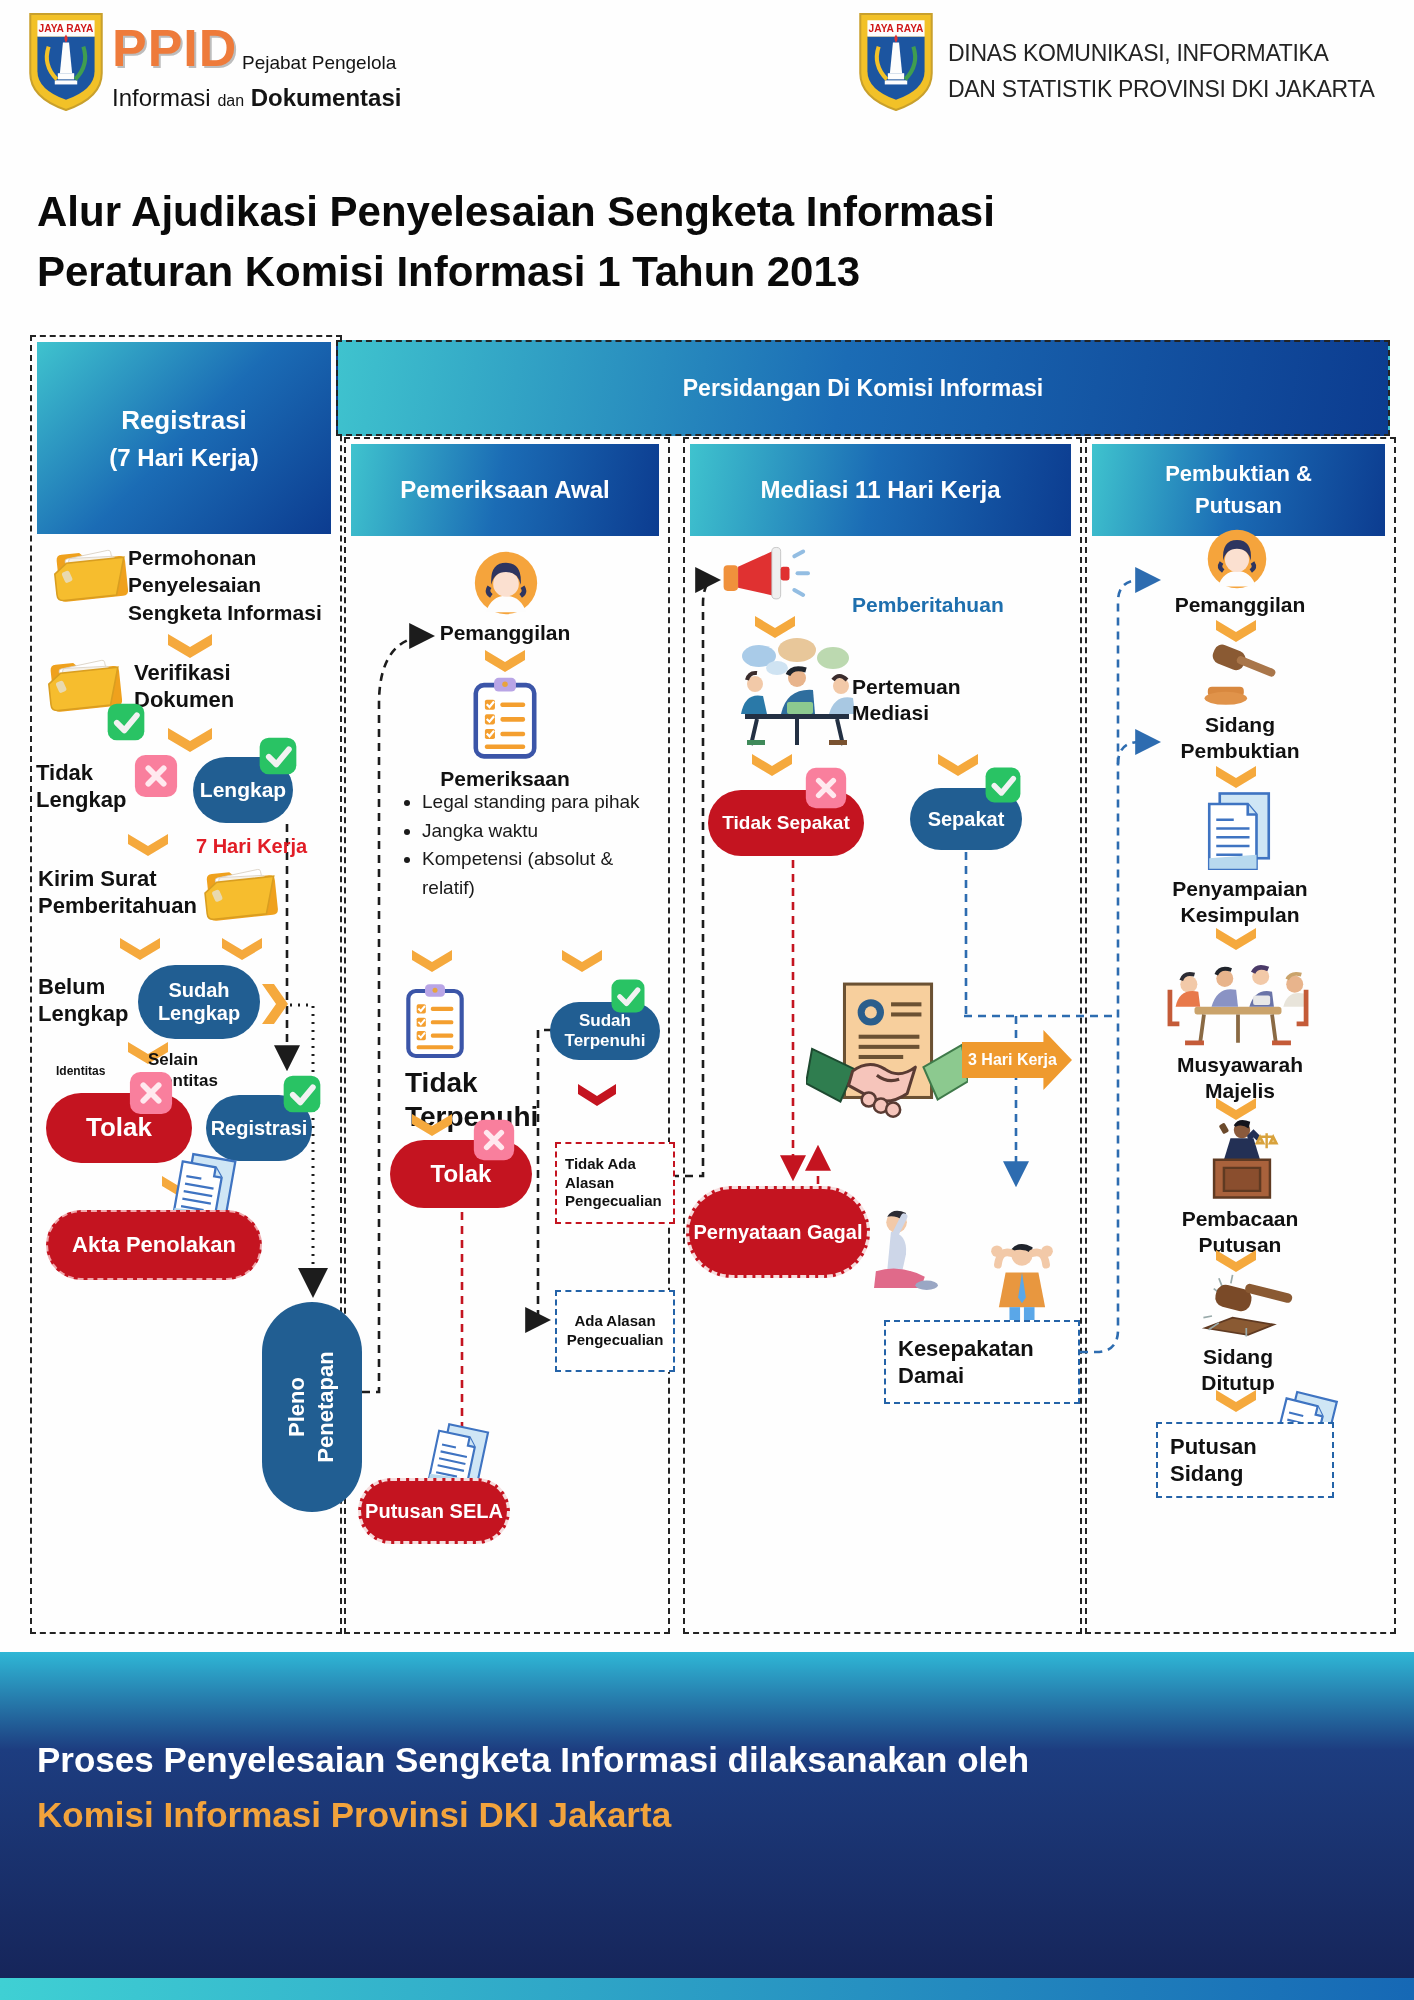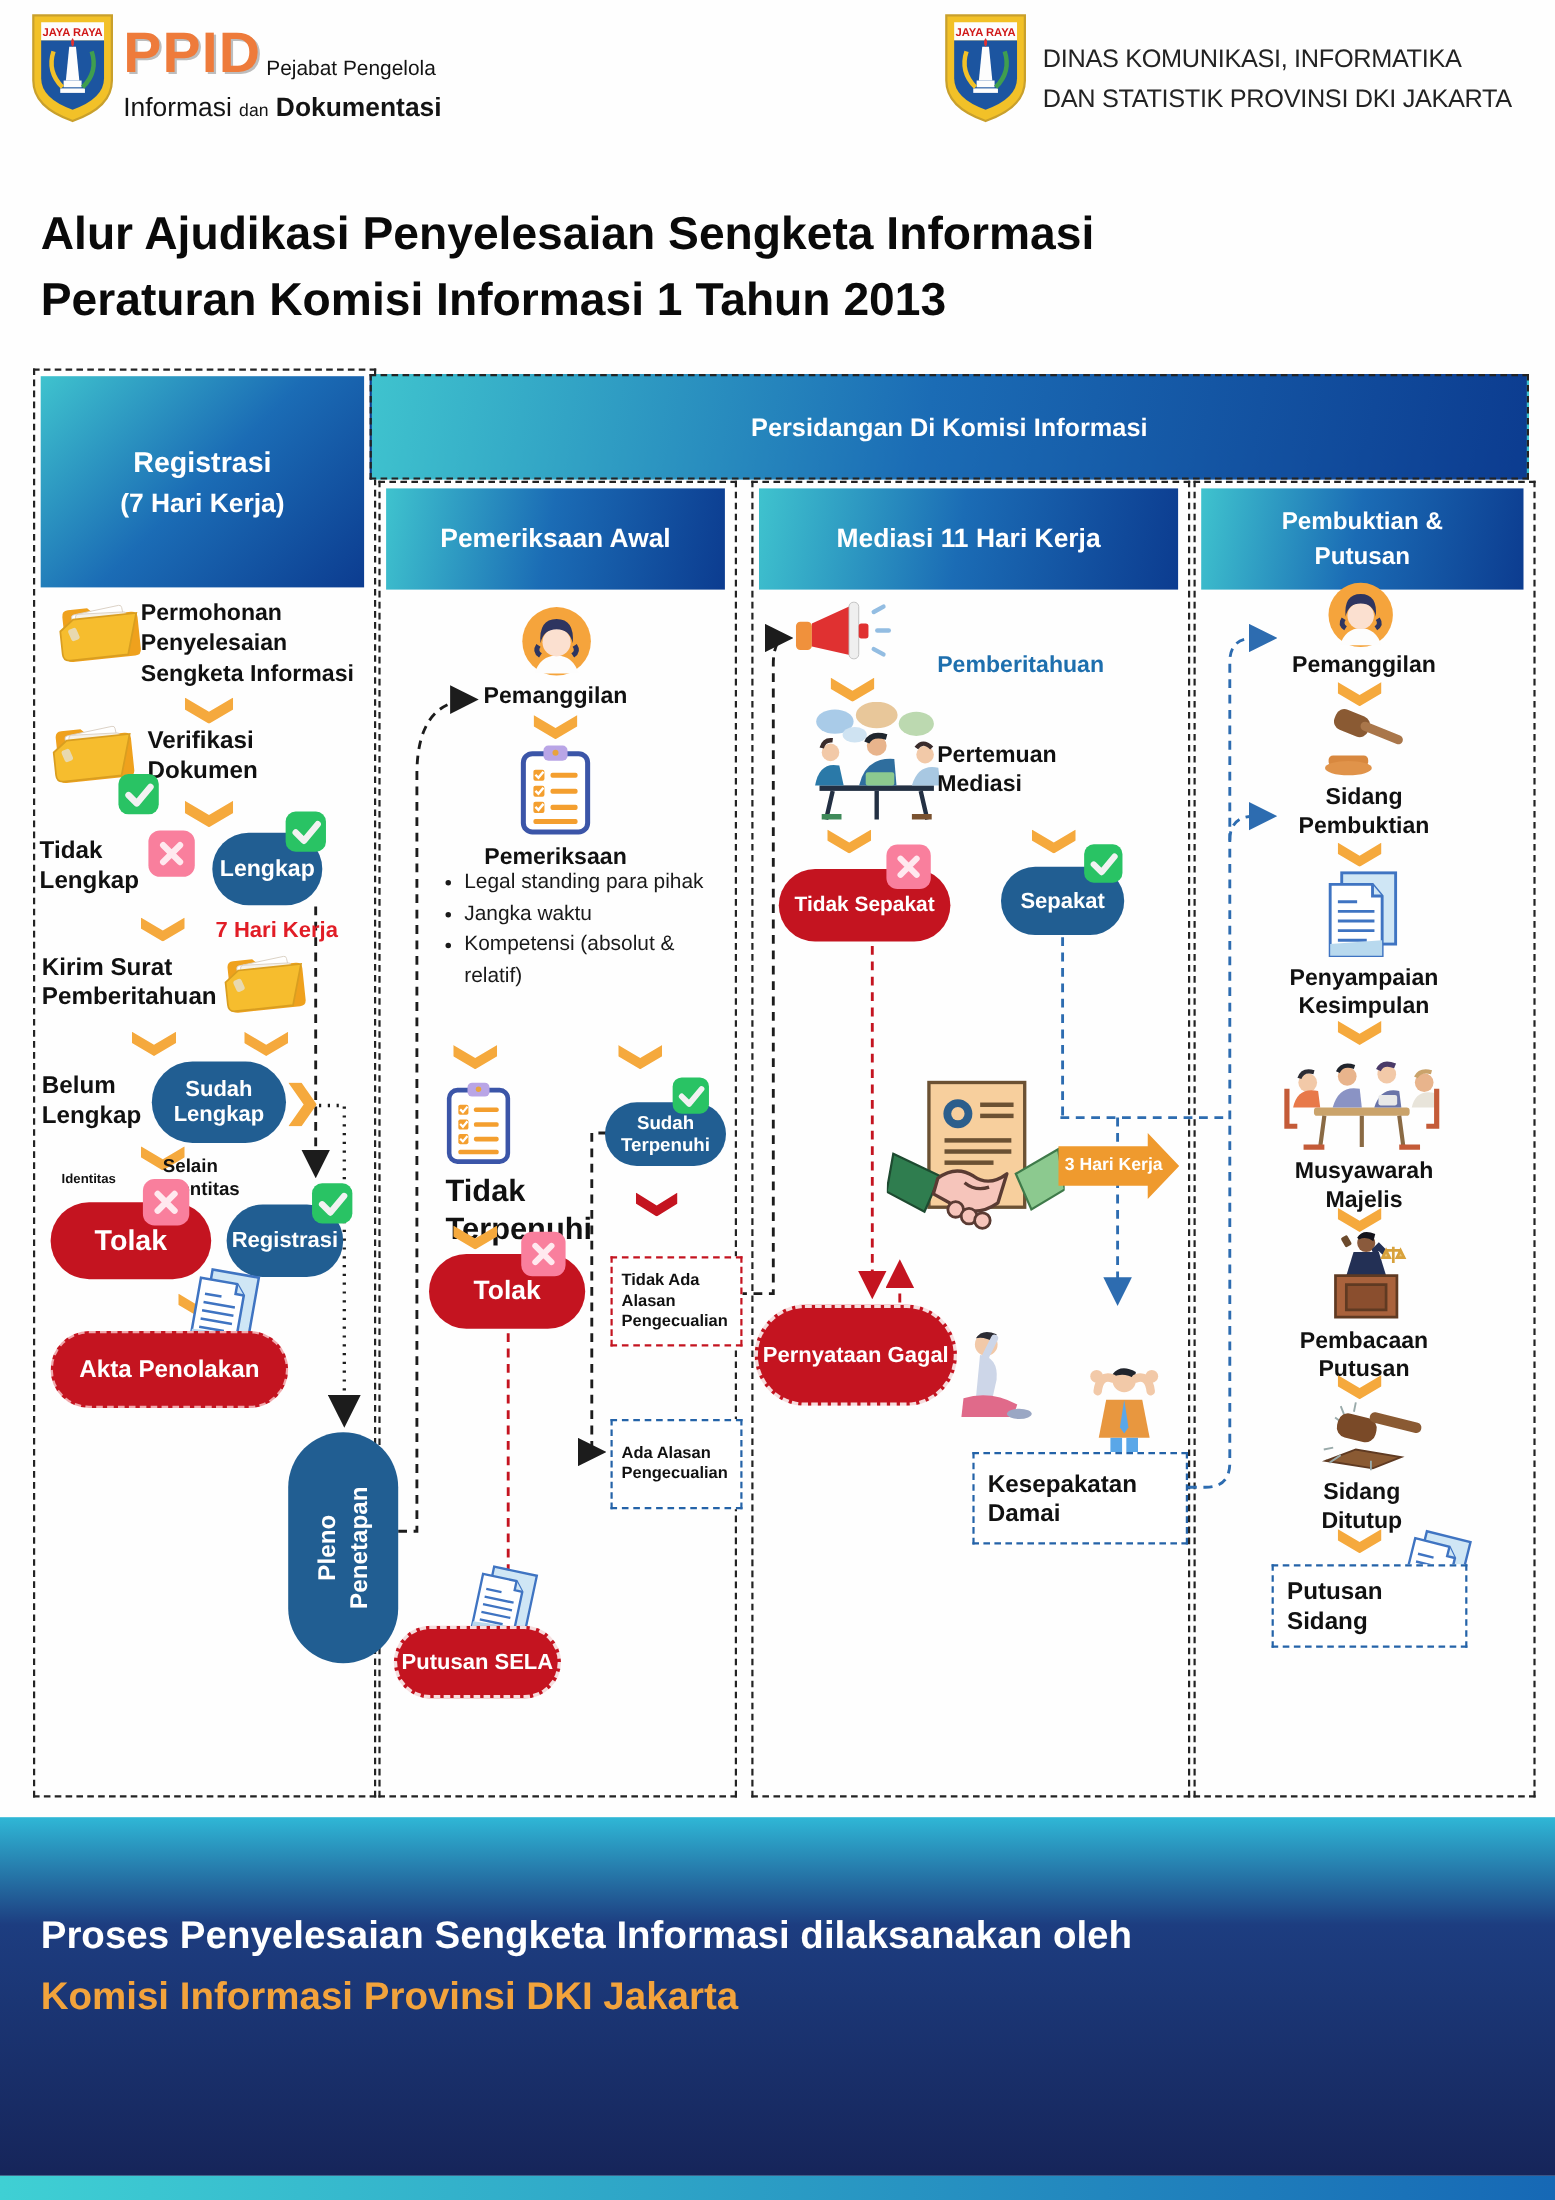--- a/index.html
+++ b/index.html
@@ -395,21 +395,21 @@
     </svg>
 
   <div class="abs chev" style="left:562px;top:950px;width:40px;height:22px;"></div>
   <div class="abs pill bluep" style="left:550px;top:1002px;width:110px;height:58px;font-size:17px;">Sudah Terpenuhi</div>
   <svg class="abs" style="left:610px;top:978px" width="36" height="36">
       <use href="#i-check"></use>
     </svg>
   <div class="abs chev redc" style="left:578px;top:1084px;width:38px;height:22px;"></div>
 
   <div class="abs dashbox rdash" style="left:555px;top:1142px;width:100px;height:70px;font-size:15px;padding:4px 8px;">Tidak Ada Alasan Pengecualian</div>
-  <div class="abs dashbox bdash" style="left:555px;top:1290px;width:100px;height:70px;font-size:15px;padding:4px 8px;">Ada Alasan Pengecualian</div>
+  <div class="abs dashbox bdash" style="left:555px;top:1290px;width:100px;height:70px;font-size:15px;padding:4px 8px;text-align:center;">Ada Alasan Pengecualian</div>
 
   <svg class="abs" style="left:426px;top:1424px;transform:rotate(12deg)" width="64" height="68">
       <use href="#i-docs"></use>
     </svg>
   <div class="abs pill redp whitedash nowrap" style="left:358px;top:1478px;width:146px;height:60px;font-size:20px;">Putusan SELA</div>
 
   <svg class="abs" style="left:722px;top:540px" width="90" height="68">
       <use href="#i-megaphone"></use>
     </svg>
   <div class="abs lbl nowrap" style="left:852px;top:560px;font-size:21px;color:#1e6fae;margin-top:32px;">Pemberitahuan</div>

